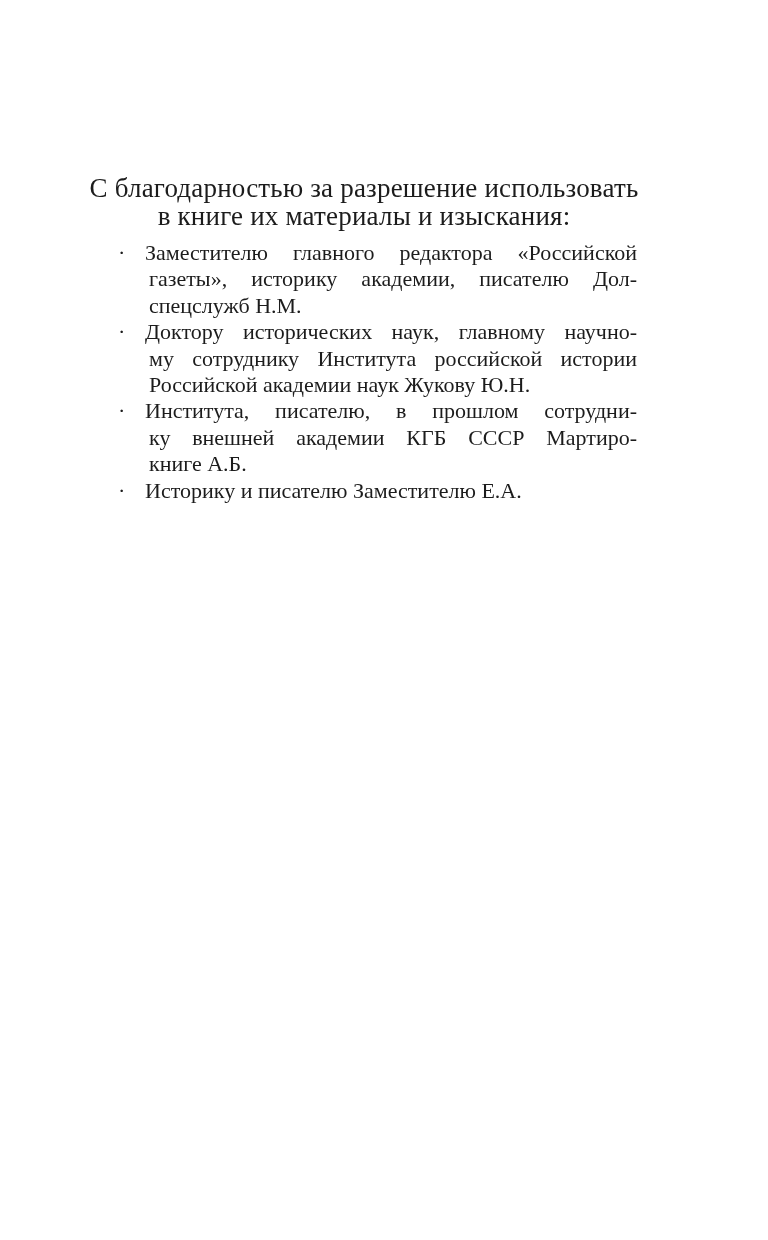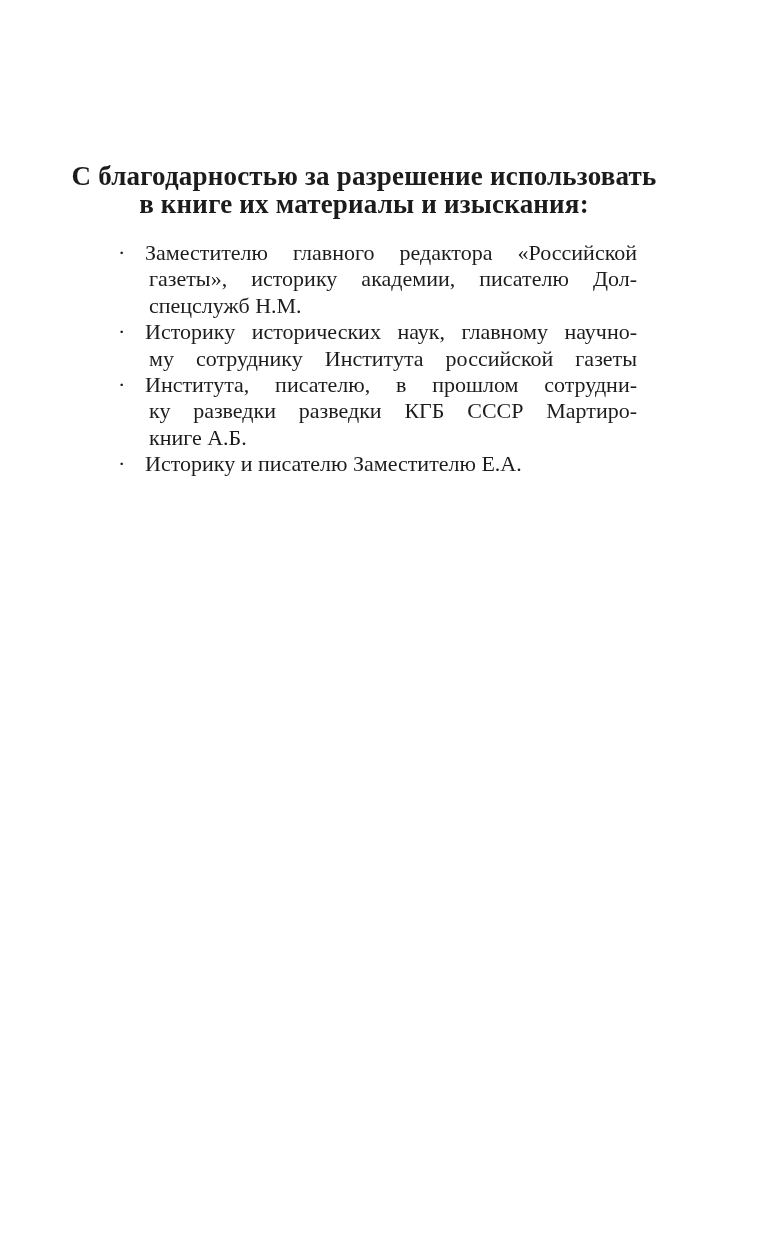--- a/index.html
+++ b/index.html
@@ -11,25 +11,25 @@
     position: relative;
     width: 768px;
     height: 1240px;
     background: #ffffff;
     overflow: hidden;
     font-family: "Liberation Serif", "DejaVu Serif", serif;
     color: #1c1c1c;
   }
   .heading {
     position: absolute;
-    top: 162px;
+    top: 174px;
     left: 0;
     width: 728px;
     text-align: center;
-    font-weight: bold;
+    font-weight: normal;
     font-size: 27px;
     line-height: 28px;
     letter-spacing: 0.2px;
   }
   .ack-list {
     position: absolute;
     top: 240px;
     left: 149px;
     width: 488px;
     font-size: 22px;
@@ -72,31 +72,32 @@
         <span class="bullet">·</span>
         <span>Заместителю главного редактора «Российской</span>
       </div>
       <div class="ln">газеты», историку академии, писателю Дол-</div>
       <div class="ln end">спецслужб Н.М.</div>
     </div>
 
     <div class="item">
       <div class="ln first">
         <span class="bullet">·</span>
-        <span>Историку исторических наук, главному научно-</span>
+        <span>Доктору исторических наук, главному научно-</span>
       </div>
-      <div class="ln">му сотруднику Института российской газеты</div>
+      <div class="ln">му сотруднику Института российской истории</div>
+      <div class="ln end">Российской академии наук Жукову Ю.Н.</div>
     </div>
 
     <div class="item">
       <div class="ln first">
         <span class="bullet">·</span>
         <span>Института, писателю, в прошлом сотрудни-</span>
       </div>
-      <div class="ln">ку разведки разведки КГБ СССР Мартиро-</div>
+      <div class="ln">ку внешней академии КГБ СССР Мартиро-</div>
       <div class="ln end">книге А.Б.</div>
     </div>
 
     <div class="item">
       <div class="ln first end">
         <span class="bullet">·</span>
         <span>Историку и писателю Заместителю Е.А.</span>
       </div>
     </div>
 

